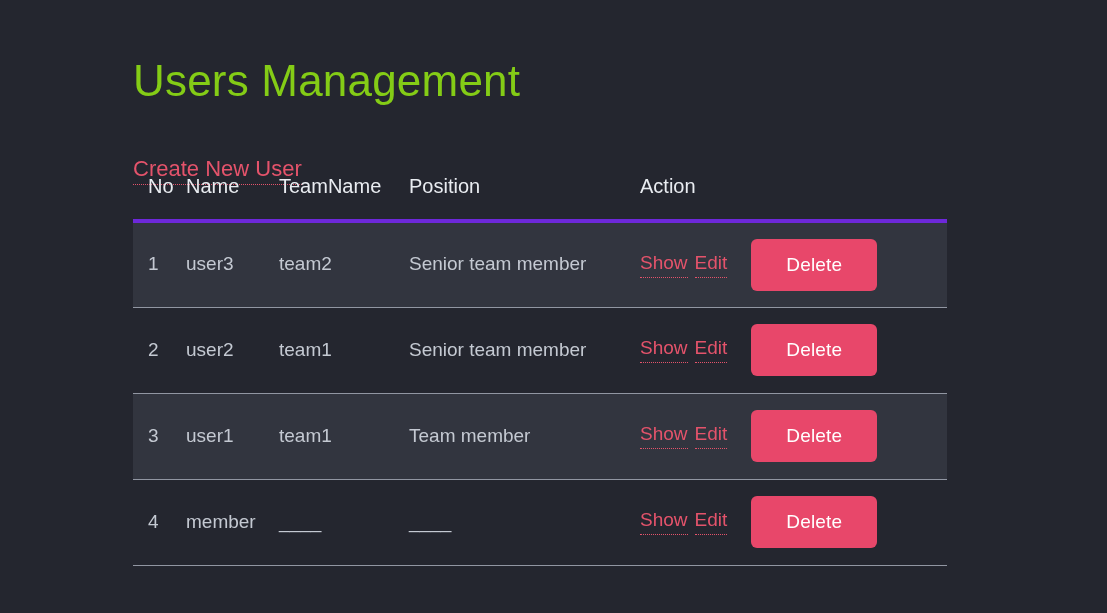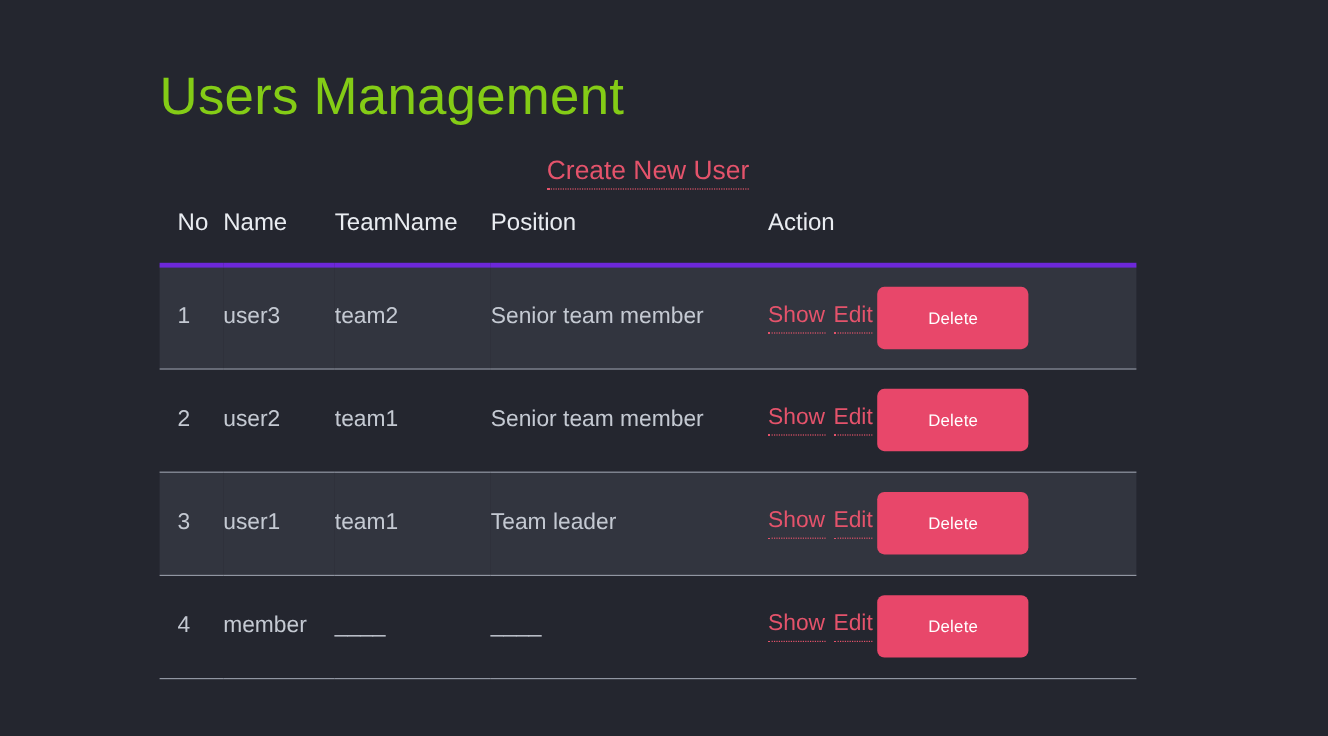--- a/index.html
+++ b/index.html
@@ -33,23 +33,23 @@
     letter-spacing: 0.2px;
     color: #84cc16;
     line-height: 1.2;
     white-space: nowrap;
   }
 
   
   .create-link-wrap {
     position: absolute;
     left: 133px;
-    top: 129px;
+    top: 156px;
     width: 814px;
-    text-align: center;
+    text-align: left;
   }
   .create-link {
     display: inline-block;
     font-size: 22px;
     font-weight: 300;
     color: #e4536b;
     text-decoration: none;
     border-bottom: 1px dotted #e4536b;
     padding-bottom: 2px;
     cursor: pointer;
@@ -110,29 +110,29 @@
     color: #e4536b;
     text-decoration: none;
     border-bottom: 1px dotted #e4536b;
     padding-bottom: 2px;
     cursor: pointer;
     line-height: 1.2;
   }
   .action-link + .action-link { margin-left: 7px; }
 
   .delete-button {
-    margin-left: 4px;
+    margin-left: 24px;
     background: #e8476a;
     color: #ffffff;
     border: none;
     border-radius: 6px;
     width: 126px;
     height: 52px;
     font-family: "Liberation Sans", sans-serif;
-    font-size: 14px;
+    font-size: 19px;
     font-weight: 400;
     cursor: pointer;
     letter-spacing: 0.2px;
   }
 </style>
 </head>
 <body>
 
 <div class="page">
 
@@ -176,21 +176,21 @@
               <a class="action-link">Show</a>
               <a class="action-link">Edit</a>
               <button class="delete-button">Delete</button>
             </div>
           </td>
         </tr>
         <tr class="row-alt">
           <td class="col-no">3</td>
           <td class="col-name">user1</td>
           <td class="col-team">team1</td>
-          <td class="col-position">Team leader</td>
+          <td class="col-position">Team member</td>
           <td class="col-action">
             <div class="action-cell-inner">
               <a class="action-link">Show</a>
               <a class="action-link">Edit</a>
               <button class="delete-button">Delete</button>
             </div>
           </td>
         </tr>
         <tr class="row-base">
           <td class="col-no">4</td>

